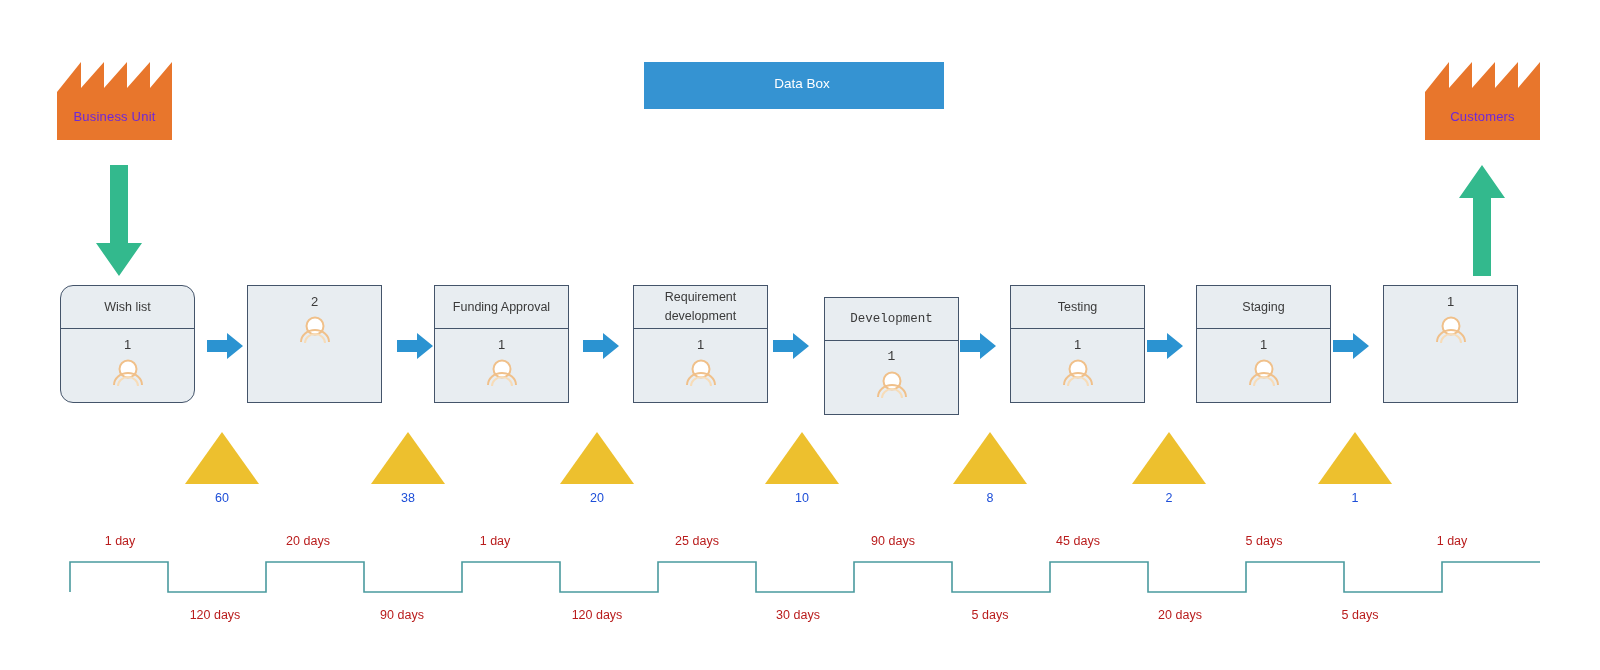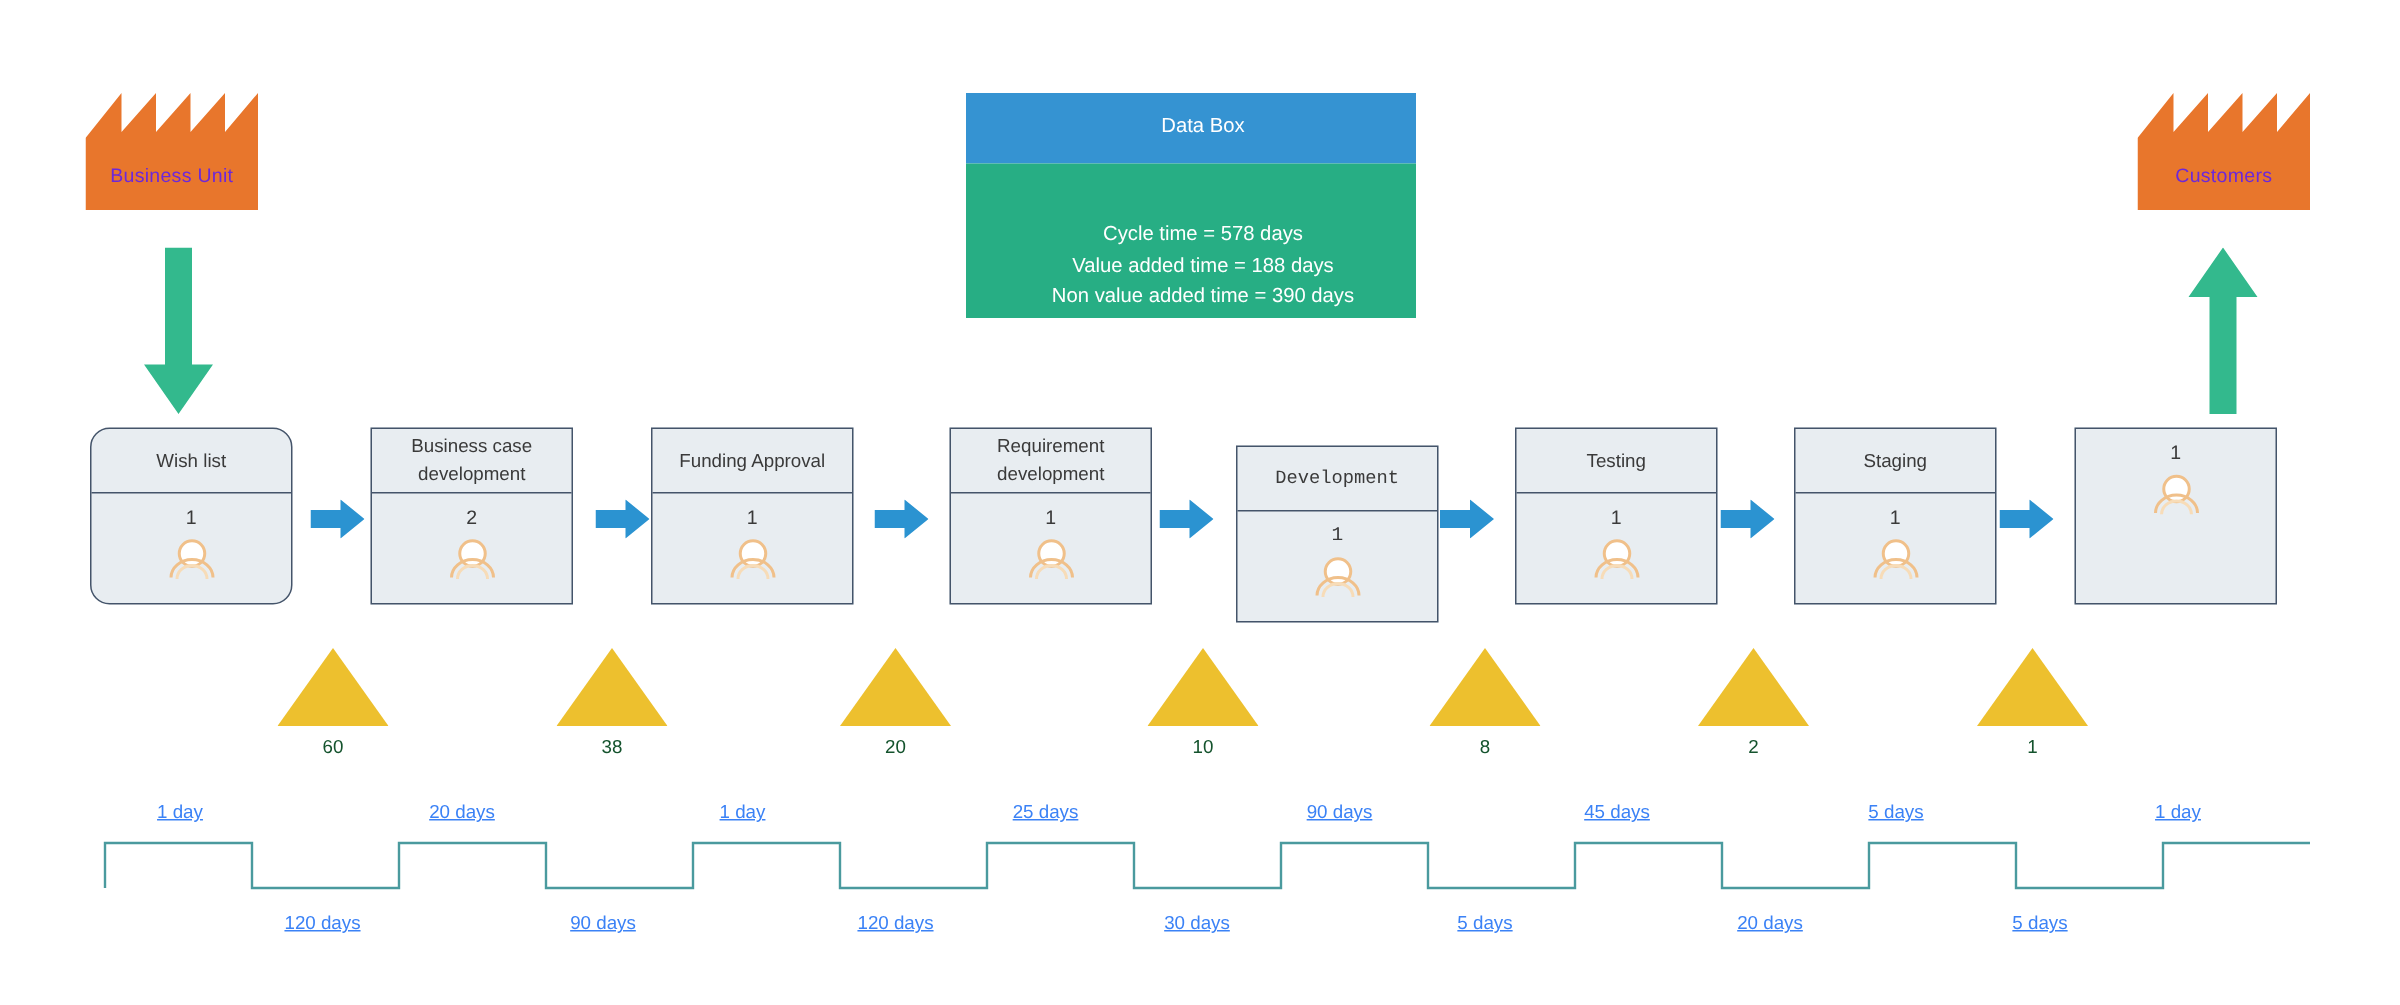--- a/index.html
+++ b/index.html
@@ -121,40 +121,39 @@
 
   
   .inventory {
     position: absolute;
     width: 74px;
     text-align: center;
   }
   .inventory svg { display: block; }
   .inventory-value {
     font-size: 12.5px;
-    color: #14532d;
+    color: #1d4ed8;
     margin-top: 7px;
   }
 
   
   .timeline-line {
     position: absolute;
     left: 0; top: 0;
     width: 1600px;
     height: 670px;
     pointer-events: none;
   }
   .tl-label {
     position: absolute;
     text-align: center;
     font-size: 12.5px;
-    color: #3b82f6;
+    color: #b91c1c;
     white-space: nowrap;
     transform: translateX(-50%);
-    text-decoration: underline;
   }
 </style>
 </head>
 <body>
 
 <div id="canvas">
 
   <div class="factory" id="factory-0" style="left: 57px; top: 62px;">
     <svg viewBox="0 0 115 78">
       <path d="M0 30 L0 78 L115 78 L115 0 L93 26 L93 0 L70 26 L70 0 L47 26 L47 0 L24 26 L24 0 Z" fill="#e8762c"></path>
@@ -176,42 +175,35 @@
   </div>
 
   <div class="green-arrow" style="left:1458px; top:165px;">
     <svg width="48" height="112" viewBox="0 0 48 112">
       <path d="M24 0 L47 33 L33 33 L33 111 L15 111 L15 33 L1 33 Z" fill="#33b98d"></path>
     </svg>
   </div>
 
   <div class="data-box" id="data-box" style="left: 644px; top: 62px;">
     <div class="data-box-header">Data Box</div>
-    <div class="data-box-body">
-      <div>Cycle time = 578 days</div>
-      <div>Value added time = 188 days</div>
-      <div>Non value added time =  390 days</div>
-      <div>PCE time = 32 % , Lead time = 578 days, LT = 146</div>
-    </div>
   </div>
 
   <div id="dynamic-layer">
       <div class="process" style="left: 60px; top: 285px; border-radius: 13px;">
         <div class="process-title">Wish list</div>
         <div class="process-count">1</div>
         <div class="process-icon">
           <svg width="34" height="28" viewBox="0 0 34 28">
   <circle cx="17" cy="11" r="8.5" fill="#ffffff" stroke="#f0c08a" stroke-width="2"></circle>
   <path d="M3 27 a14 12 0 0 1 28 0" fill="none" stroke="#f0c08a" stroke-width="2"></path>
   <path d="M7 28 a10 9 0 0 1 20 0" fill="none" stroke="#f7dcb8" stroke-width="2"></path>
 </svg>
         </div>
       </div>
       <div class="process two-line" style="left: 247px; top: 285px;">
-        <div class="process-title">Business case development</div>
         <div class="process-count">2</div>
         <div class="process-icon">
           <svg width="34" height="28" viewBox="0 0 34 28">
   <circle cx="17" cy="11" r="8.5" fill="#ffffff" stroke="#f0c08a" stroke-width="2"></circle>
   <path d="M3 27 a14 12 0 0 1 28 0" fill="none" stroke="#f0c08a" stroke-width="2"></path>
   <path d="M7 28 a10 9 0 0 1 20 0" fill="none" stroke="#f7dcb8" stroke-width="2"></path>
 </svg>
         </div>
       </div>
       <div class="process two-line" style="left: 434px; top: 285px;">

